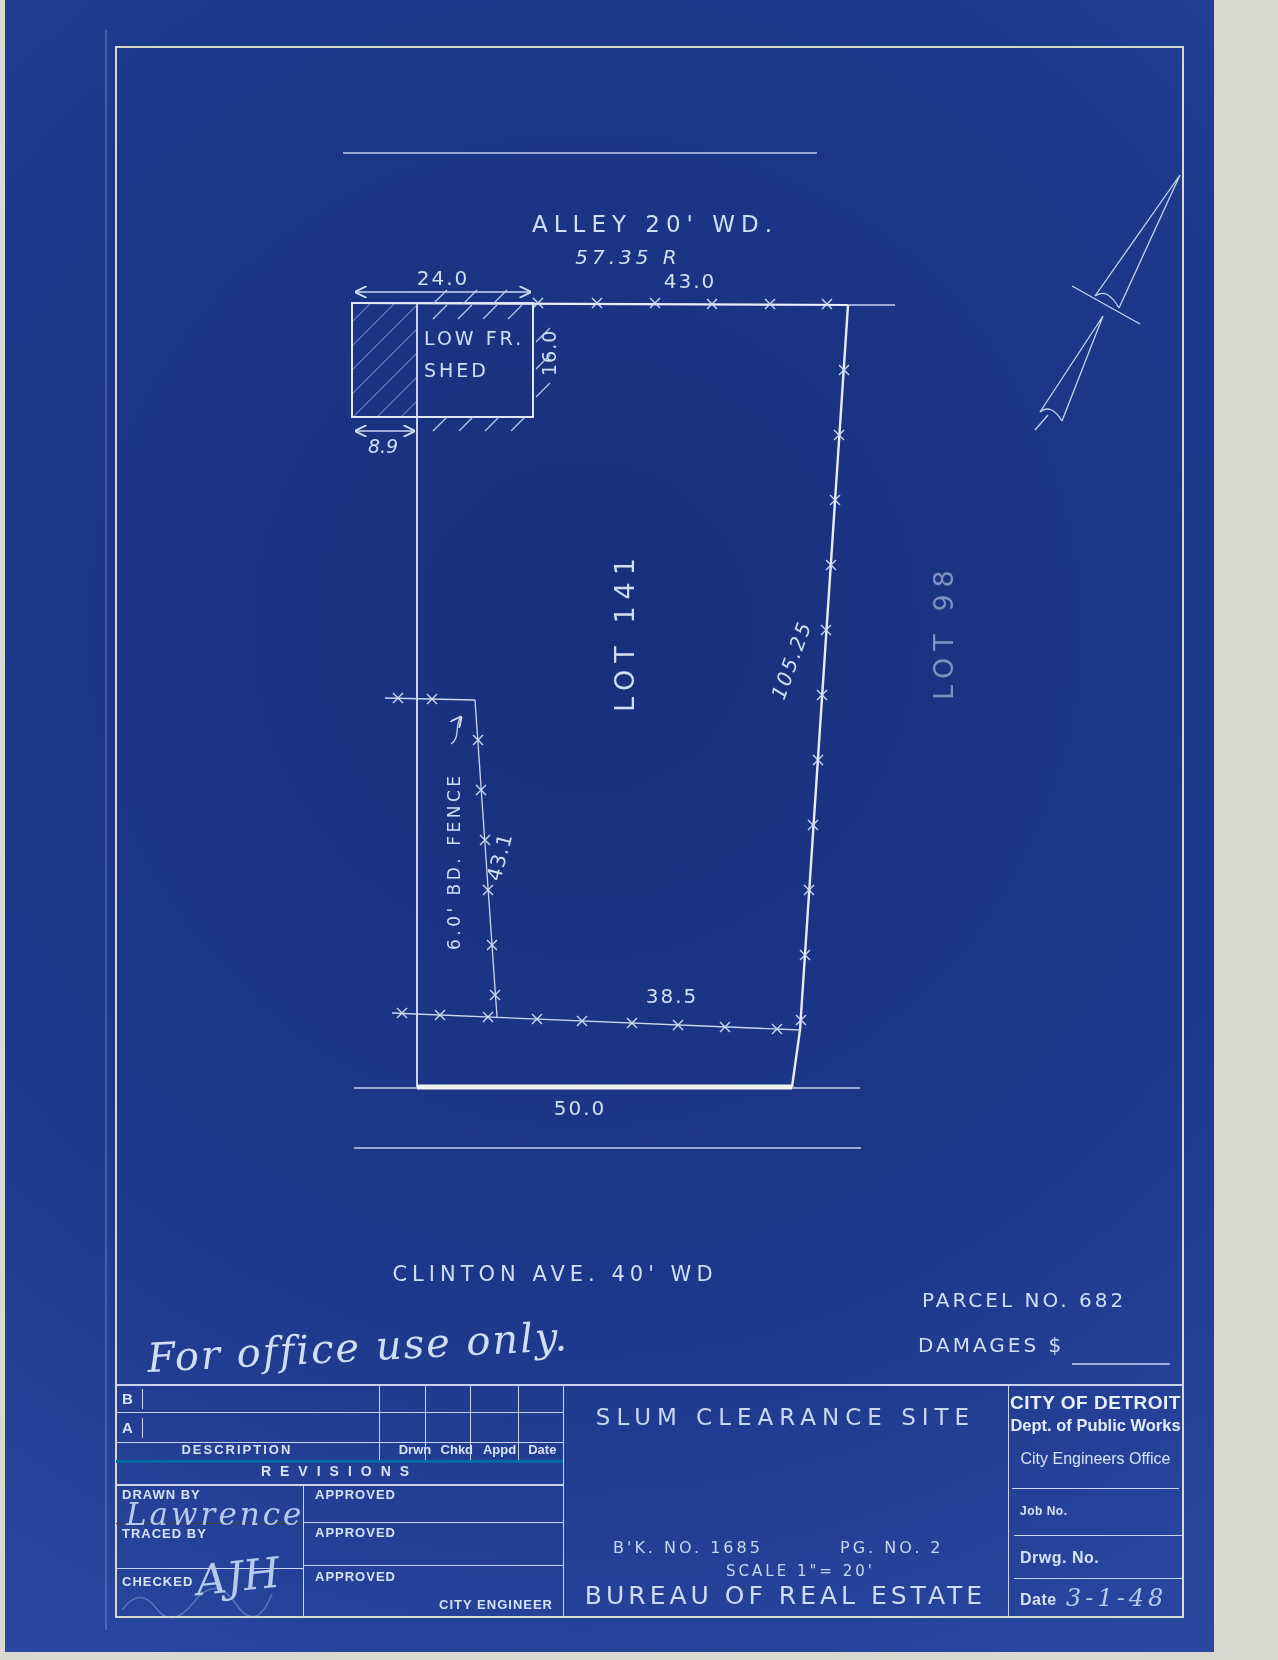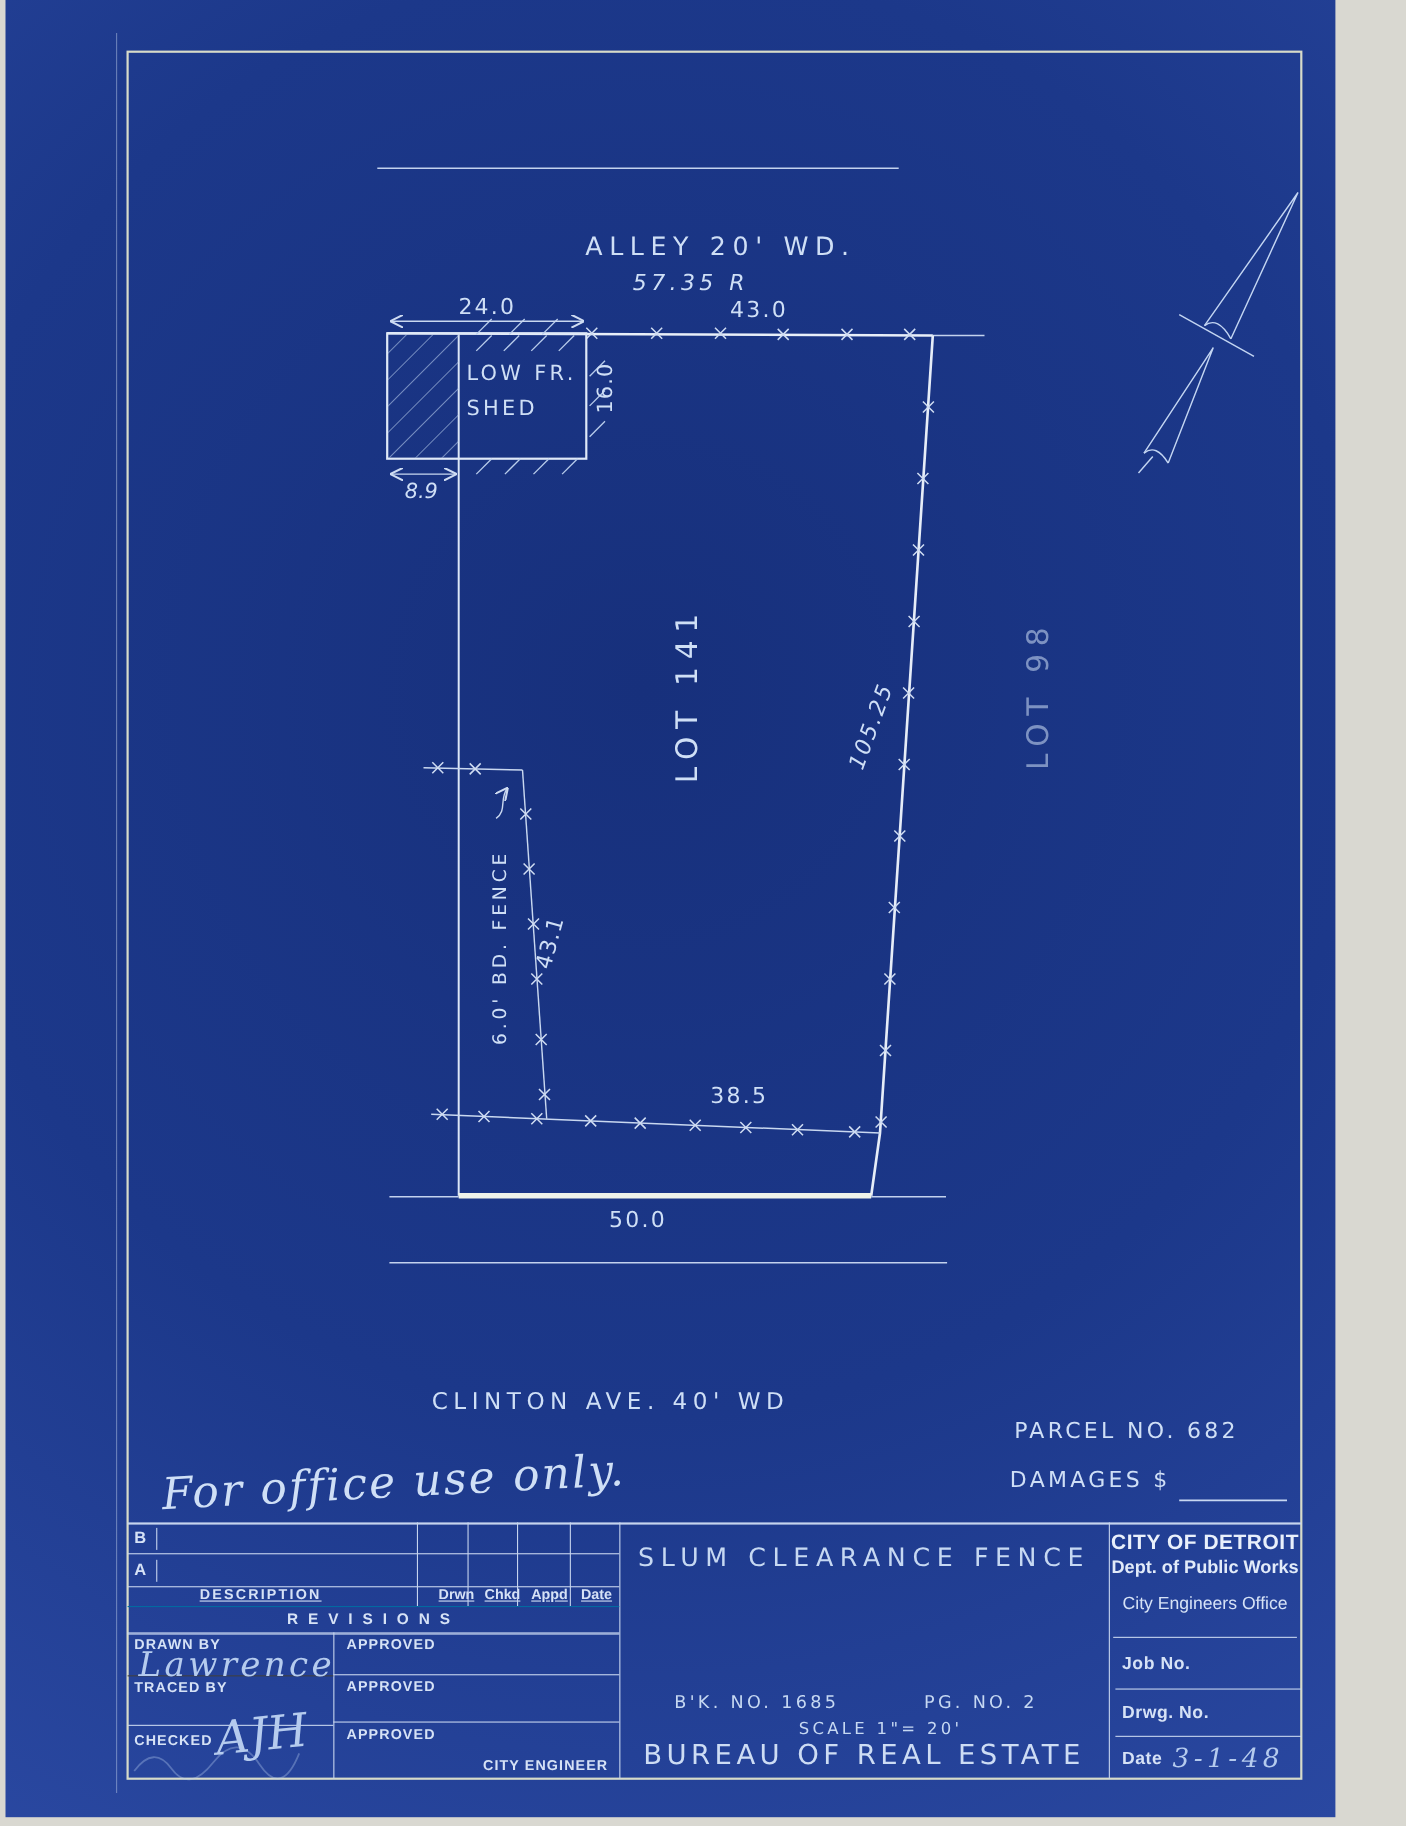--- a/index.html
+++ b/index.html
@@ -179,21 +179,21 @@
 
     <div class="cell" style="left:0;top:0;width:447px;height:233px;">
       <div class="cell" style="left:0;top:0;width:447px;height:28px;border-bottom:1px solid #c6d4ee;">
         <span class="flabel" style="position:absolute;left:6px;top:6px;font-size:15px;">B</span>
         <div class="line-v" style="left:26px;top:5px;height:20px;"></div>
       </div>
       <div class="cell" style="left:0;top:28px;width:447px;height:30px;border-bottom:1px solid #c6d4ee;">
         <span class="flabel" style="position:absolute;left:6px;top:7px;font-size:15px;">A</span>
         <div class="line-v" style="left:26px;top:6px;height:20px;"></div>
       </div>
-      <div class="cell rev-head" style="left:0;top:58px;width:447px;height:18px;border-bottom:1px solid #0369a1;text-decoration:underline;">
+      <div class="cell rev-head" style="left:0;top:58px;width:447px;height:18px;border-bottom:3px solid #0369a1;">
         <span style="width:263px;letter-spacing:2px;">DESCRIPTION</span>
         <span style="width:46px;padding-left:36px;">Drwn</span>
         <span style="width:45px;">Chkd</span>
         <span style="width:48px;">Appd</span>
         <span style="width:45px;">Date</span>
       </div>
       <div class="line-v" style="left:263px;top:0;height:76px;"></div>
       <div class="line-v" style="left:309px;top:0;height:76px;"></div>
       <div class="line-v" style="left:354px;top:0;height:76px;"></div>
       <div class="line-v" style="left:402px;top:0;height:76px;"></div>
@@ -223,33 +223,33 @@
           <span class="flabel" style="position:absolute;left:12px;top:3px;">APPROVED</span>
         </div>
         <div class="cell" style="left:187px;top:81px;width:260px;height:52px;">
           <span class="flabel" style="position:absolute;left:12px;top:4px;">APPROVED</span>
           <span class="flabel" style="position:absolute;right:10px;bottom:5px;">CITY ENGINEER</span>
         </div>
       </div>
     </div>
 
     <div class="cell" style="left:447px;top:0;width:445px;height:233px;">
-      <div class="mtext t-big" style="top:20px;">SLUM CLEARANCE FENCE</div>
+      <div class="mtext t-big" style="top:20px;">SLUM CLEARANCE SITE</div>
       <span class="mtext t-sm" style="top:154px;left:50px;width:auto;">B'K. NO. 1685</span>
       <span class="mtext t-sm" style="top:154px;left:277px;width:auto;">PG. NO. 2</span>
       <div class="mtext" style="top:178px;font-size:15px;letter-spacing:3px;padding-left:30px;width:415px;">SCALE 1"= 20'</div>
       <div class="mtext t-bureau" style="top:197px;">BUREAU OF REAL ESTATE</div>
     </div>
 
     <div class="cell" style="left:892px;top:0;width:175px;height:233px;">
       <div class="agency" style="top:8px;font-weight:700;font-size:19px;color:#e9f0fb;letter-spacing:0.5px;">CITY OF DETROIT</div>
       <div class="agency" style="top:32px;font-weight:700;font-size:16.5px;color:#e2ebf9;">Dept. of Public Works</div>
       <div class="agency" style="top:66px;font-size:16px;color:#d6e2f6;">City Engineers Office</div>
       <div class="line-h" style="left:4px;top:104px;width:167px;"></div>
-      <span class="flabel" style="position:absolute;left:12px;top:120px;font-size:16px;letter-spacing:0.5px;">Job No.</span>
+      <span class="flabel" style="position:absolute;left:12px;top:120px;font-size:12px;letter-spacing:0.5px;">Job No.</span>
       <div class="line-h" style="left:6px;top:151px;width:169px;"></div>
       <span class="flabel" style="position:absolute;left:12px;top:165px;font-size:16px;letter-spacing:0.5px;">Drwg. No.</span>
       <div class="line-h" style="left:6px;top:194px;width:169px;"></div>
       <span class="flabel" style="position:absolute;left:12px;top:207px;font-size:16px;letter-spacing:0.5px;">Date</span>
       <span class="script" style="position:absolute;left:58px;top:200px;font-size:24px;letter-spacing:4px;">3-1-48</span>
     </div>
   </div>
 </div>
 
 </body></html>

